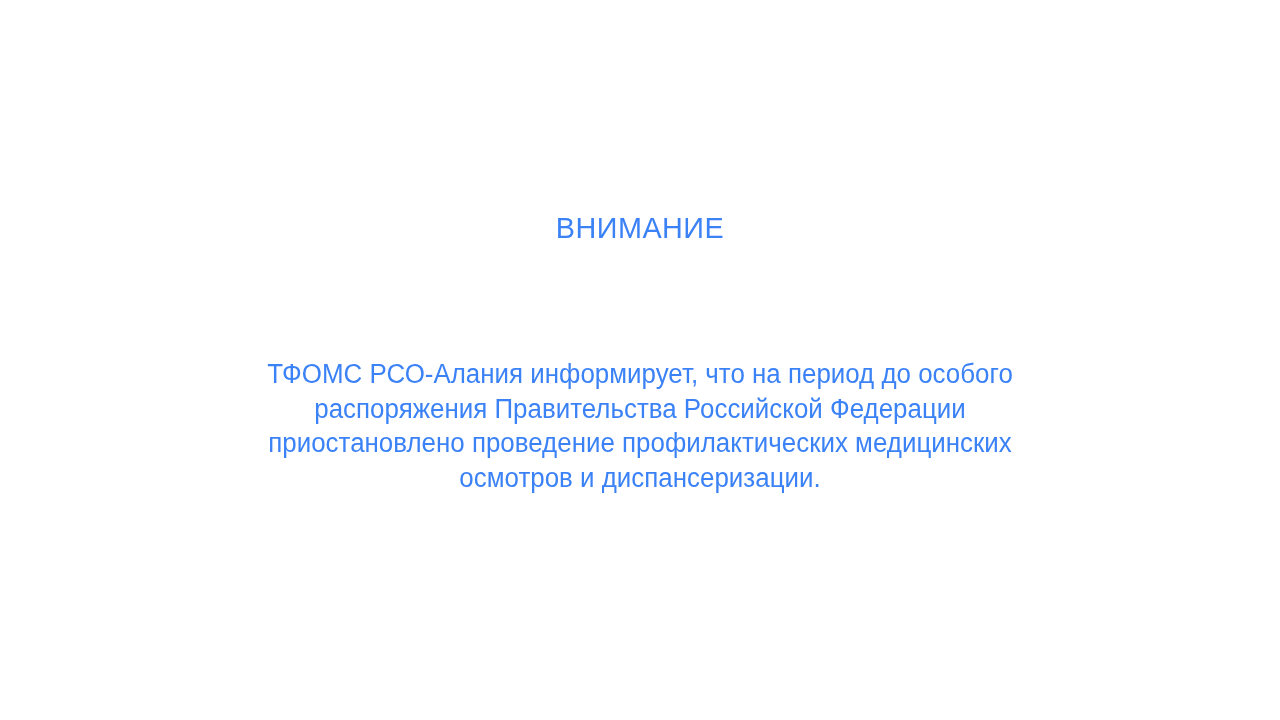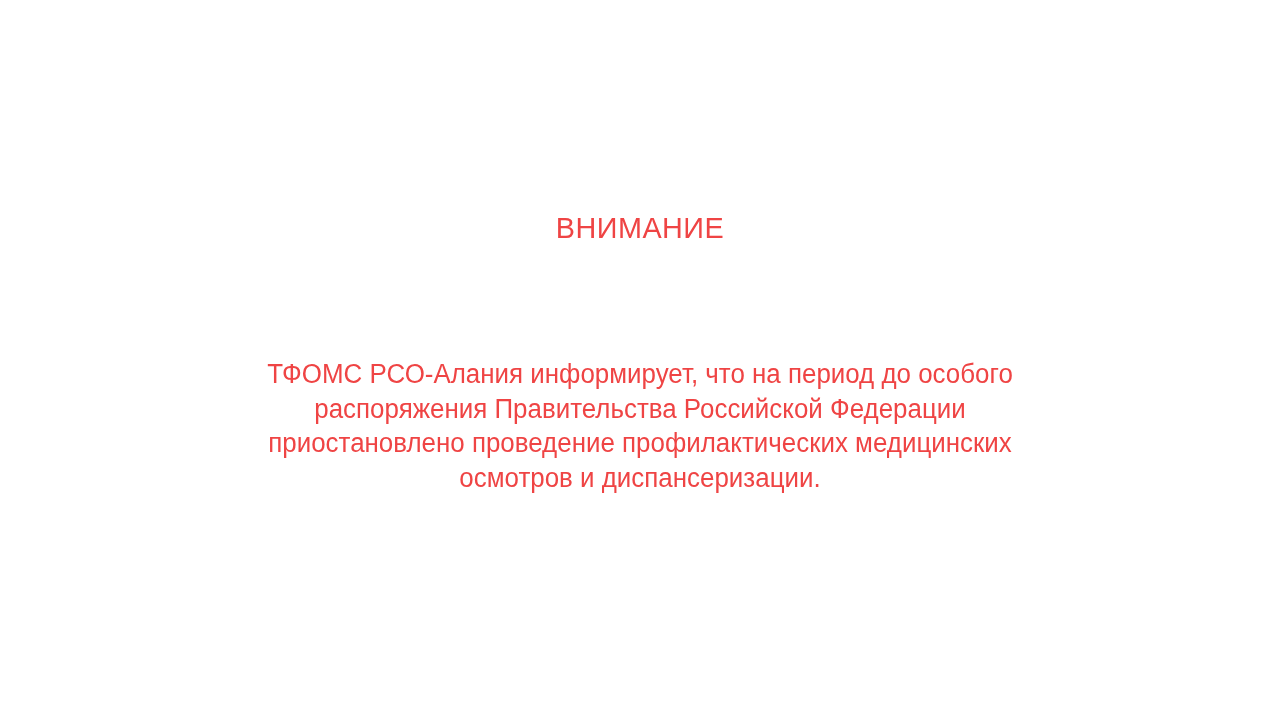--- a/index.html
+++ b/index.html
@@ -7,21 +7,21 @@
     padding: 0;
     background: #ffffff;
   }
   .slide {
     position: relative;
     width: 1280px;
     height: 536px;
     background: #ffffff;
     overflow: hidden;
     font-family: "Liberation Sans", "DejaVu Sans", sans-serif;
-    color: #ef4444;
+    color: #3b82f6;
   }
   .slide-title {
     position: absolute;
     top: 211px;
     left: 0;
     width: 1280px;
     text-align: center;
     font-size: 30px;
     font-weight: 400;
     letter-spacing: 0.5px;

